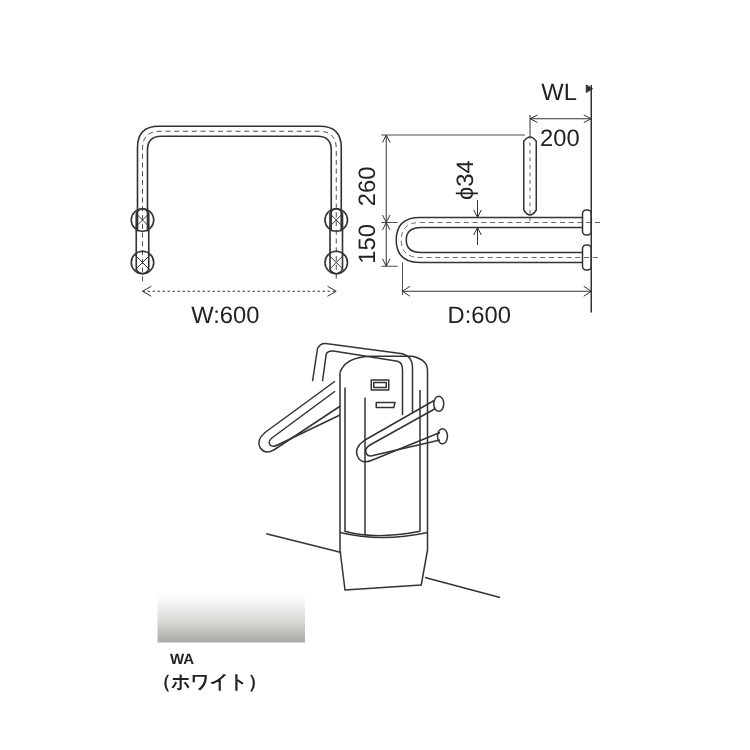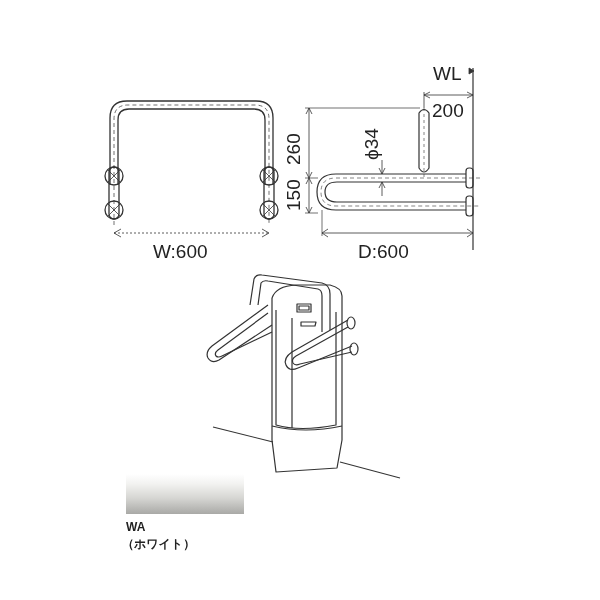--- a/index.html
+++ b/index.html
@@ -2,22 +2,22 @@
 <html><head>
   <meta charset="utf-8">
   <style>
     html, body { margin:0; padding:0; background:#ffffff; }
     body { width:600px; height:600px; position:relative; overflow:hidden; font-family:"Liberation Sans", sans-serif; color:#222; }
     .abs { position:absolute; }
     svg { position:absolute; left:0; top:0; }
     .dim-text { font-family:"Liberation Sans", sans-serif; font-size:19px; fill:#222; }
     .swatch { left:126px; top:474px; width:118px; height:40px;
       background:linear-gradient(to bottom, #ffffff 0%, #f2f2f0 25%, #d6d6d3 60%, #a9a9a6 100%); }
-    .code { left:126px; top:520px; font-size:12px; font-weight:bold; color:#222; }
-    .name { left:122px; top:536px; font-size:12px; font-weight:bold; color:#222; }
+    .code { left:136px; top:520px; font-size:12px; font-weight:bold; color:#222; }
+    .name { left:122px; top:536px; font-size:15px; font-weight:bold; color:#222; }
   </style>
 </head>
 <body>
 
 <svg width="600" height="600" viewBox="0 0 600 600">
   <g fill="none" stroke="#333" stroke-width="1.3">
 
     <path d="M110 185 L110 118 Q110 101 127 101 L256 101 Q273 101 273 118 L273 185"></path>
 
     <path d="M118 185 L118 120 Q118 109 129 109 L254 109 Q265 109 265 120 L265 185"></path>

